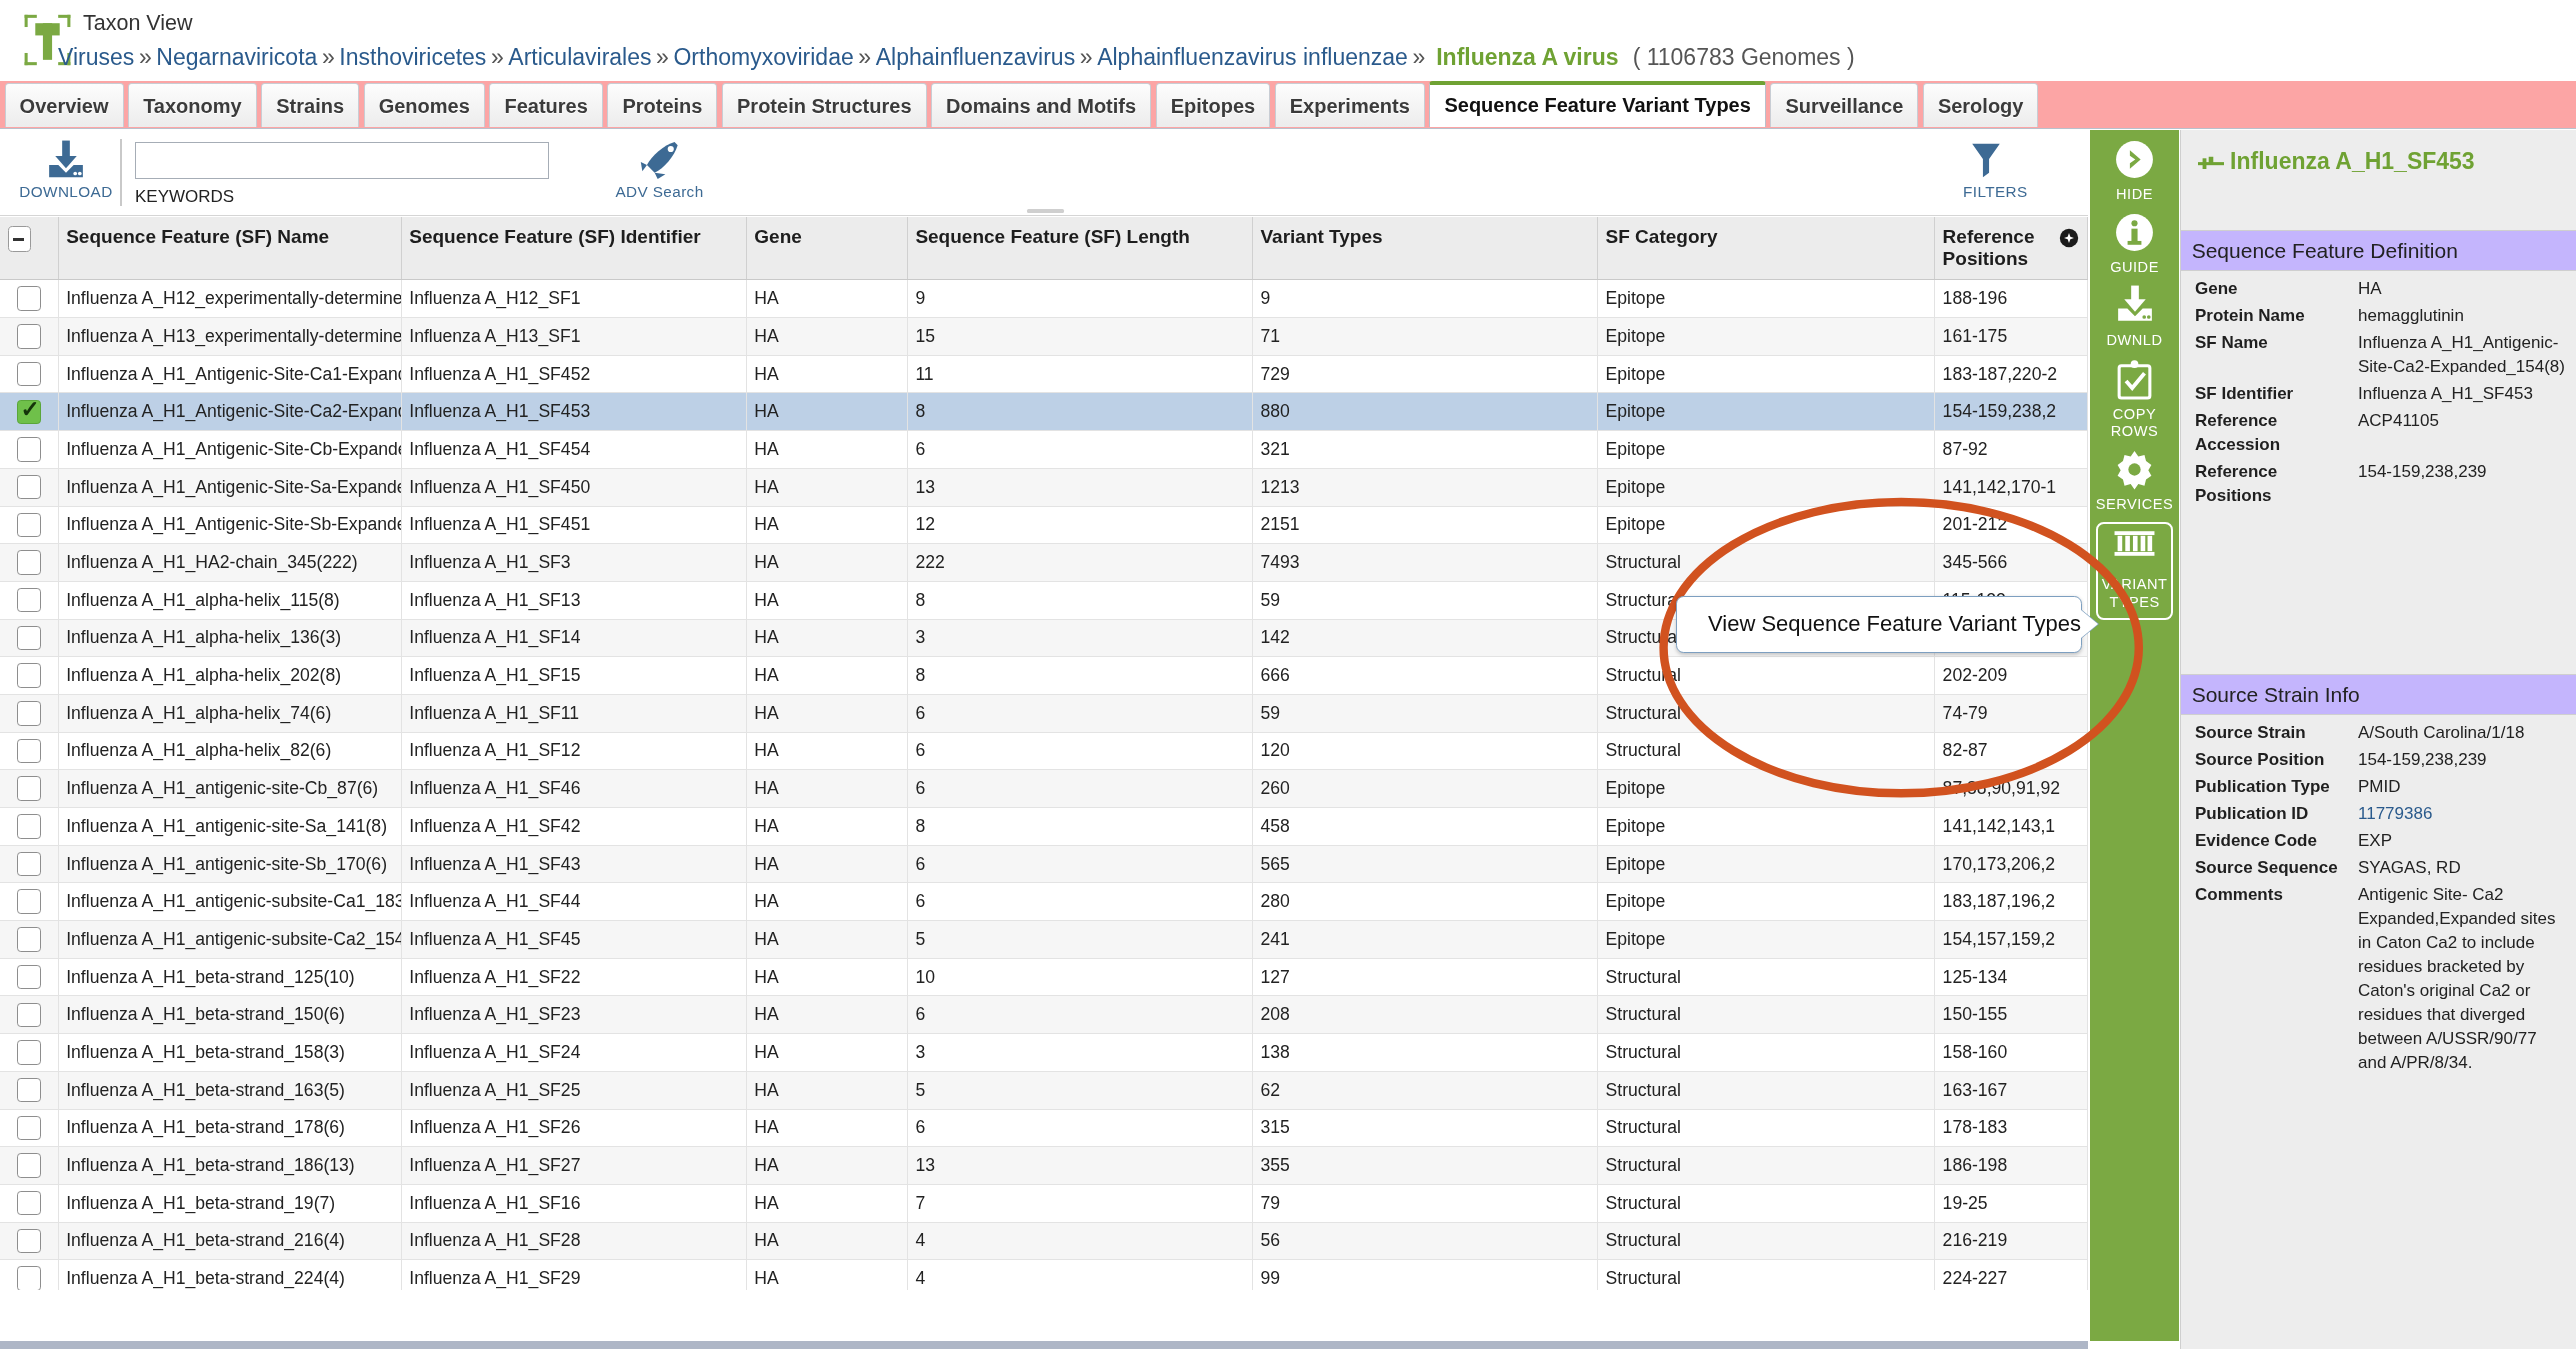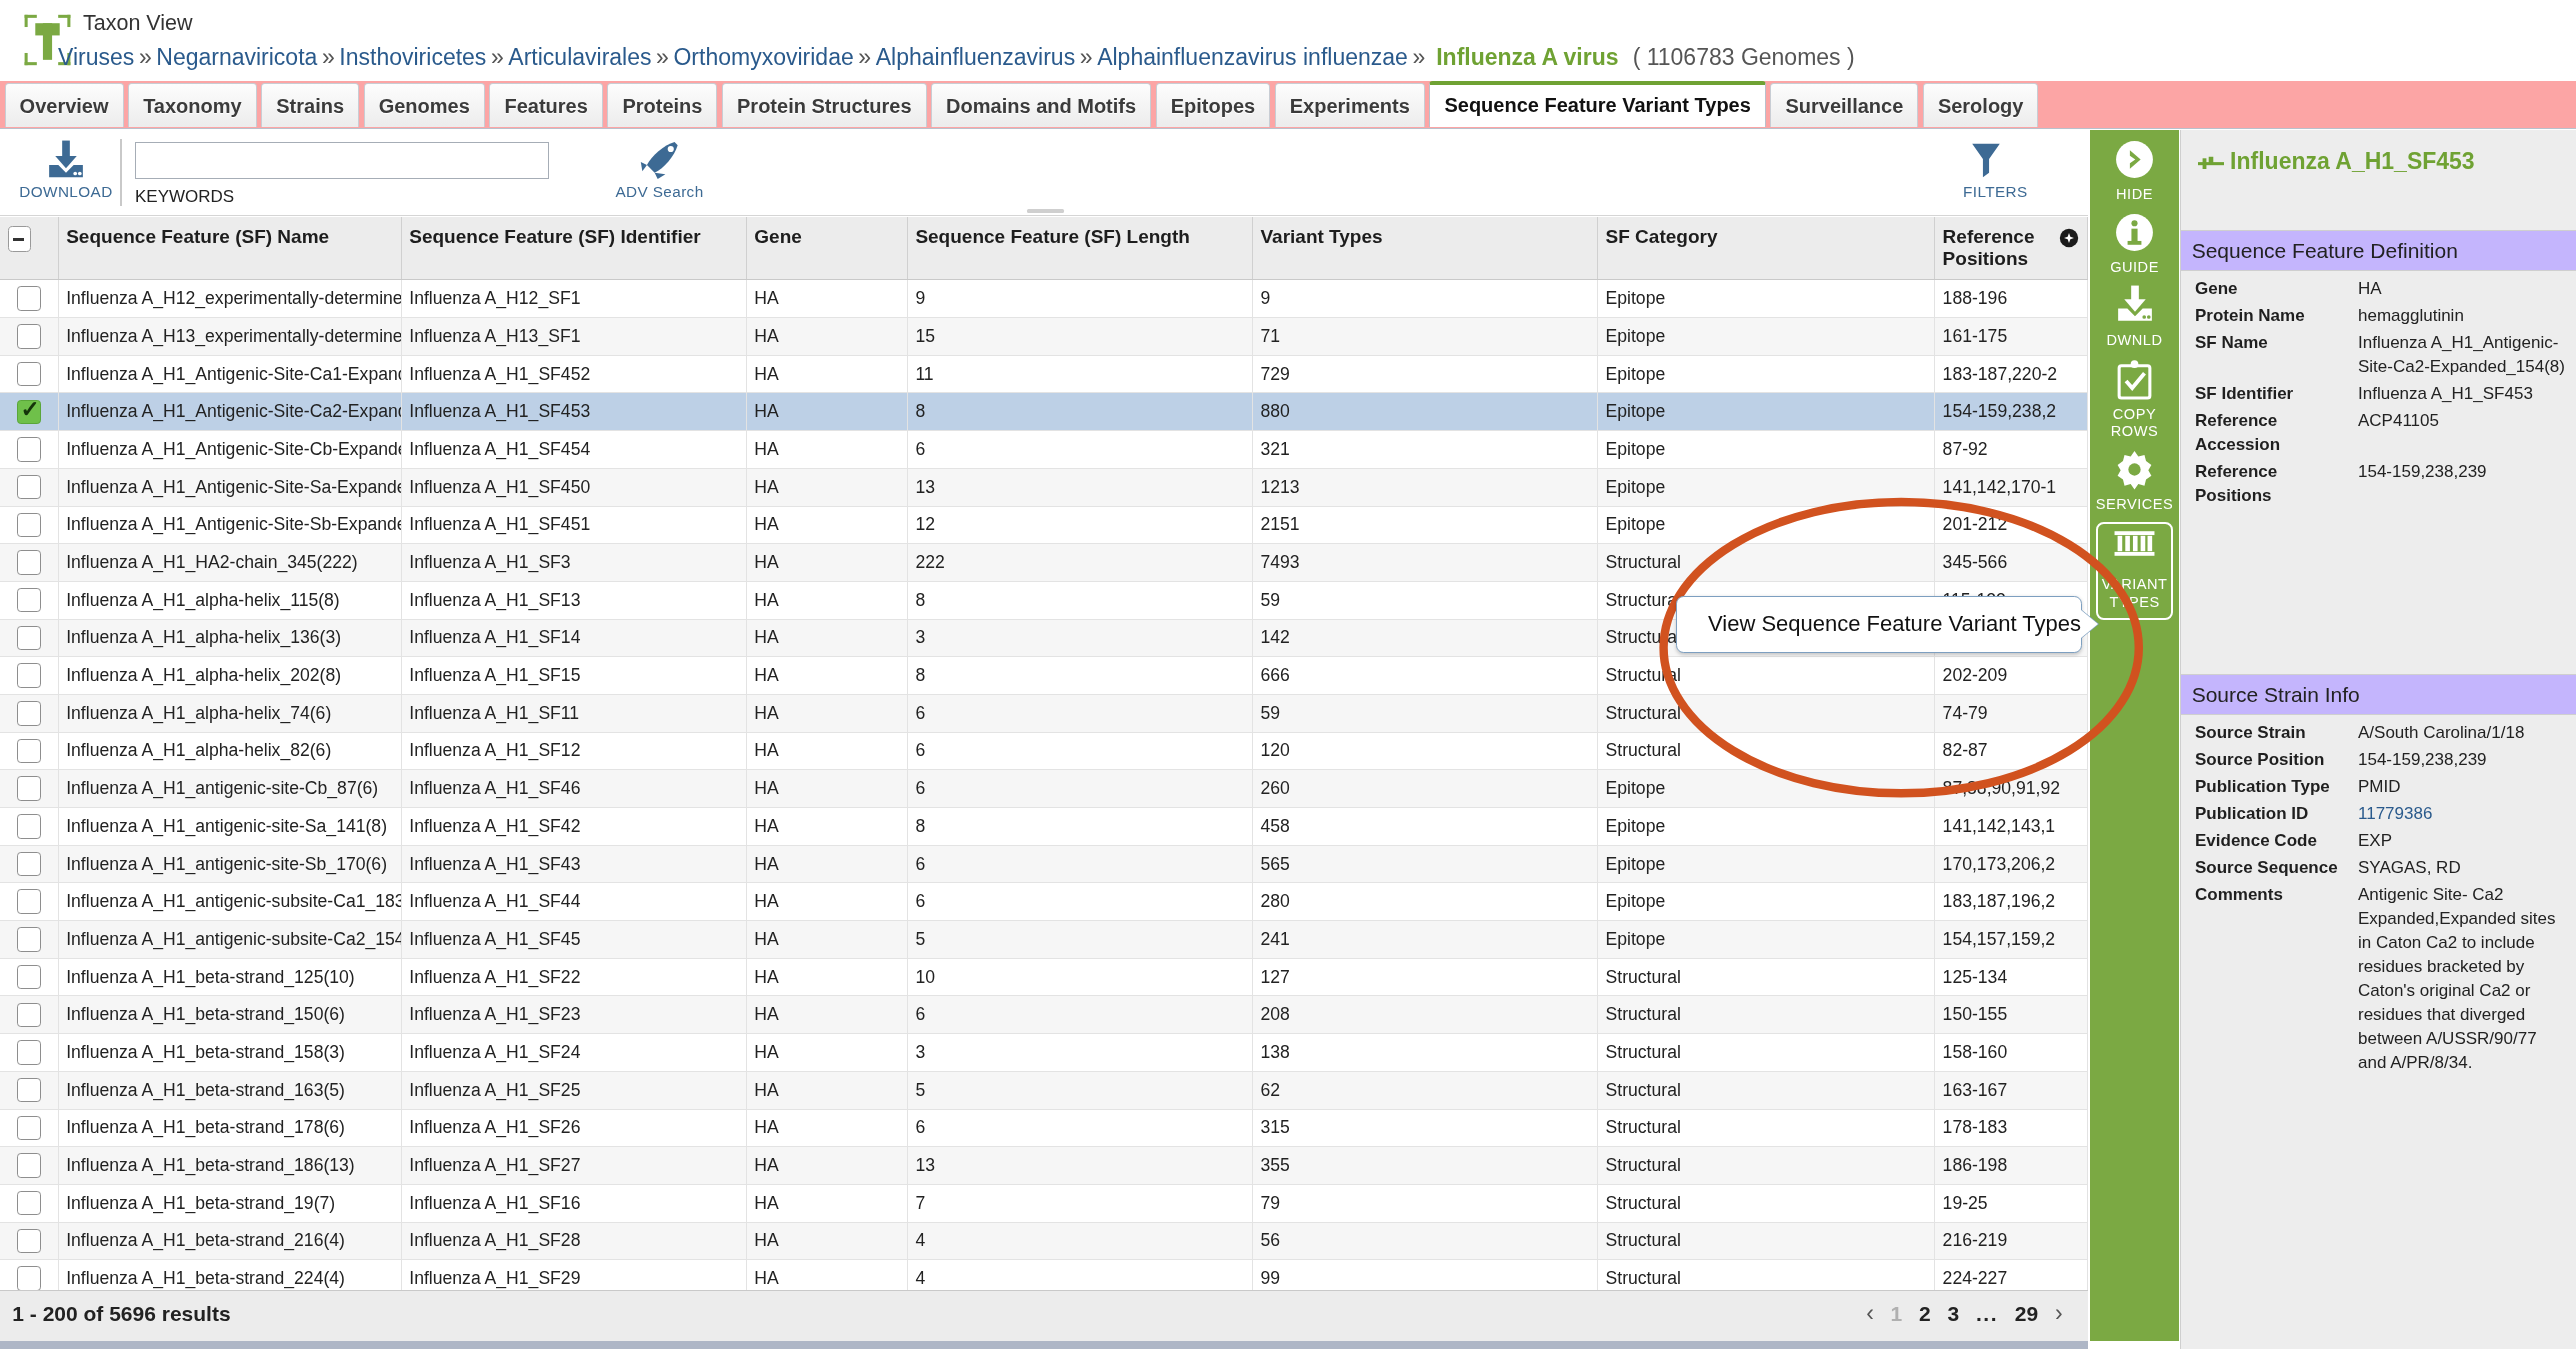--- a/index.html
+++ b/index.html
@@ -493,24 +493,20 @@
             <td class="c-cat">Structural</td>
             <td class="c-ref">224-227</td>
           </tr>
         </tbody>
     </table>
   </div>
   <div class="vscroll">
     <div class="thumb"></div>
   </div>
 
-  <div class="footer">
-    <div class="count">1 - 200 of 5696 results</div>
-    <div class="pager" id="pager"><span class="arrow">‹</span><span class="cur">1</span><span>2</span><span>3</span><span class="dots">...</span><span>29</span><span class="arrow">›</span></div>
-  </div>
   <div class="bottom-bar"></div>
 
   <div class="rail" id="rail">
       <div class="item">
         <span class="ic"><svg width="43" height="43" viewBox="0 0 56 56">
             <circle cx="28" cy="28" r="24" fill="#fff"></circle>
             <path d="M22 16 L36 28 L22 40 L22 33 L29 28 L22 23 Z" fill="#7ba943"></path>
           </svg></span>
         <span class="tx">HIDE</span>
       </div>

